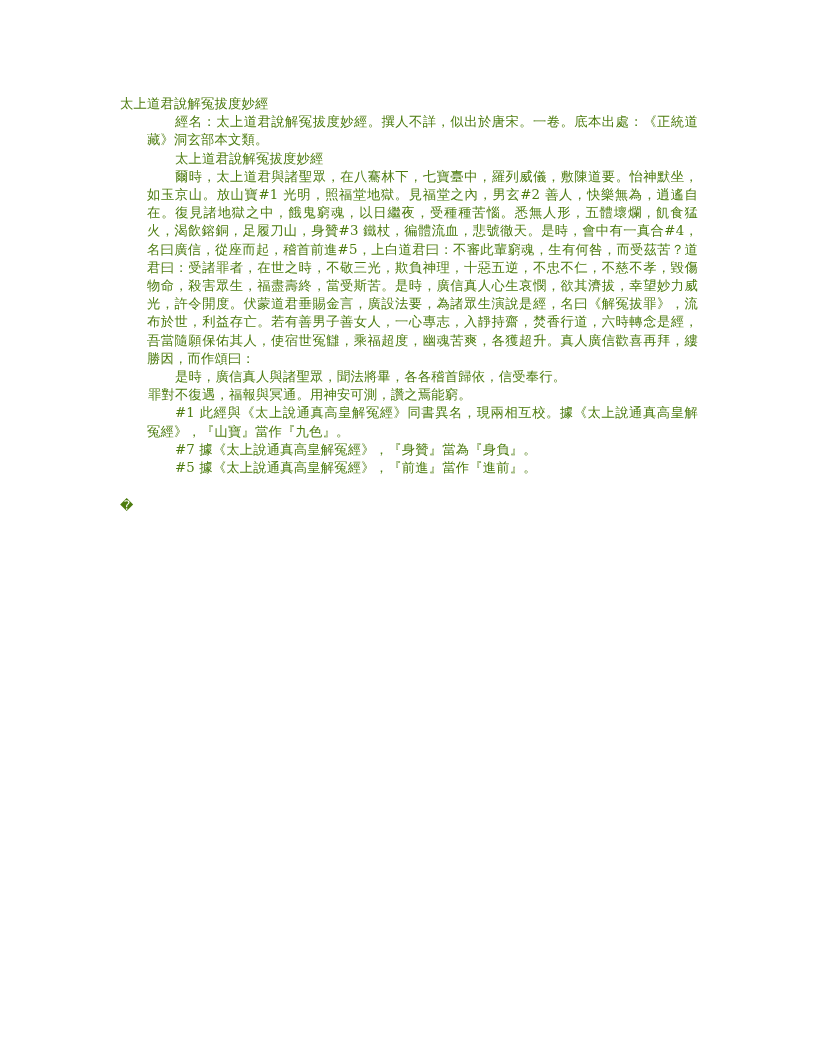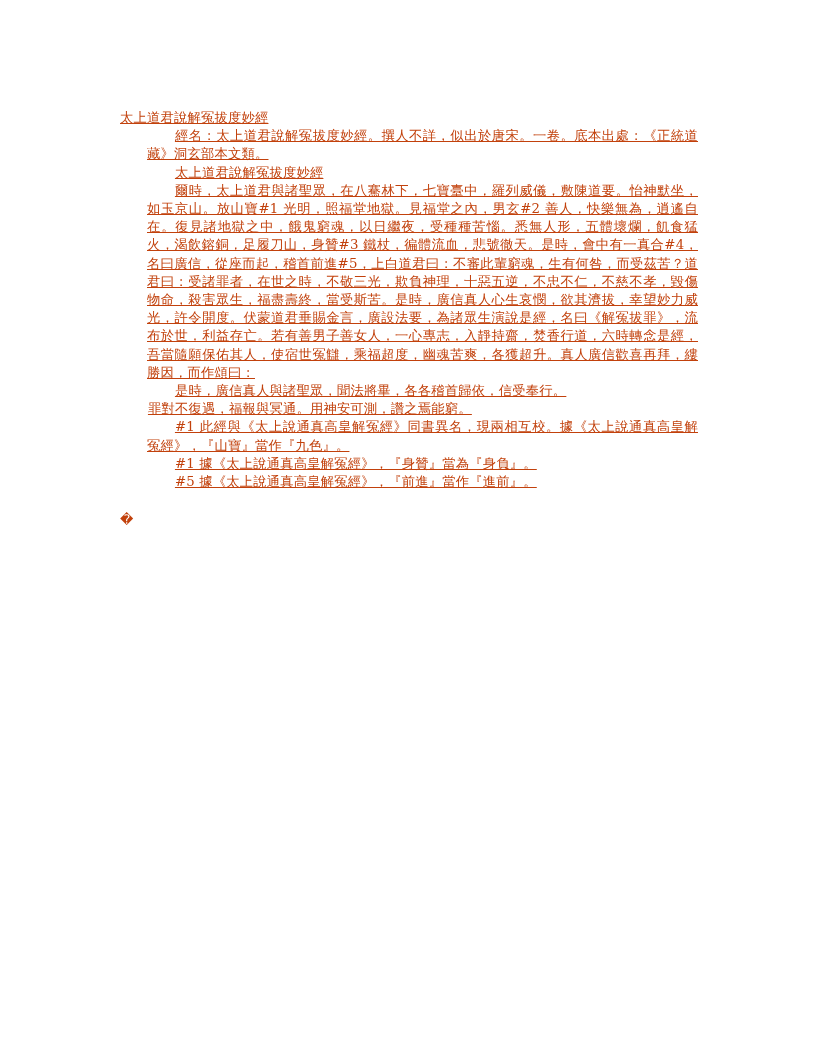--- a/index.html
+++ b/index.html
@@ -1,28 +1,27 @@
 <!DOCTYPE html>
 <html><head>
 <meta charset="utf-8">
 <style>
   html, body { margin: 0; padding: 0; background: #ffffff; }
   body { width: 816px; height: 1056px; position: relative; overflow: hidden; }
   .page {
     position: absolute;
     left: 120px;
-    top: 109px;
+    top: 95px;
     width: 578px;
     font-family: "DejaVu Serif", "Liberation Serif", serif;
     font-size: 13.3px;
     line-height: 18.2px;
-    color: #c2410c;
+    color: #4d7c0f;
     text-align: justify;
     letter-spacing: 0.2px;
-    text-decoration: underline;
   }
   .p { margin: 0; }
   .indent { text-indent: 2.1em; margin-left: 27px; }
   .verse { padding-left: 2.1em; }
   .gap { height: 18px; }
   .replacement-char {
     display: inline-block;
     font-family: "DejaVu Sans", sans-serif;
     font-size: 13px;
     margin-top: 2px;
@@ -32,17 +31,17 @@
 <body>
 
 <div class="page">
   <p class="p">太上道君說解冤拔度妙經</p>
   <p class="p indent">經名：太上道君說解冤拔度妙經。撰人不詳，似出於唐宋。一卷。底本出處：《正統道藏》洞玄部本文類。</p>
   <p class="p indent">太上道君說解冤拔度妙經</p>
   <p class="p indent">爾時，太上道君與諸聖眾，在八騫林下，七寶臺中，羅列威儀，敷陳道要。怡神默坐，如玉京山。放山寶#1 光明，照福堂地獄。見福堂之內，男玄#2 善人，快樂無為，逍遙自在。復見諸地獄之中，餓鬼窮魂，以日繼夜，受種種苦惱。悉無人形，五體壞爛，飢食猛火，渴飲鎔銅，足履刀山，身贊#3 鐵杖，徧體流血，悲號徹天。是時，會中有一真合#4，名曰廣信，從座而起，稽首前進#5，上白道君曰：不審此輩窮魂，生有何咎，而受茲苦？道君曰：受諸罪者，在世之時，不敬三光，欺負神理，十惡五逆，不忠不仁，不慈不孝，毀傷物命，殺害眾生，福盡壽終，當受斯苦。是時，廣信真人心生哀憫，欲其濟拔，幸望妙力威光，許令開度。伏蒙道君垂賜金言，廣設法要，為諸眾生演說是經，名曰《解冤拔罪》，流布於世，利益存亡。若有善男子善女人，一心專志，入靜持齋，焚香行道，六時轉念是經，吾當隨願保佑其人，使宿世冤讎，乘福超度，幽魂苦爽，各獲超升。真人廣信歡喜再拜，縷勝因，而作頌曰：</p>
   <p class="p indent">是時，廣信真人與諸聖眾，聞法將畢，各各稽首歸依，信受奉行。</p>
   <p class="p verse">罪對不復遇，福報與冥通。用神安可測，讚之焉能窮。</p>
   <p class="p indent">#1 此經與《太上說通真高皇解冤經》同書異名，現兩相互校。據《太上說通真高皇解冤經》，『山寶』當作『九色』。</p>
-  <p class="p indent">#1 據《太上說通真高皇解冤經》，『身贊』當為『身負』。</p>
+  <p class="p indent">#7 據《太上說通真高皇解冤經》，『身贊』當為『身負』。</p>
   <p class="p indent">#5 據《太上說通真高皇解冤經》，『前進』當作『進前』。</p>
   <div class="gap"></div>
   <p class="p"><span class="replacement-char">�</span></p>
 </div>
 
 </body></html>

